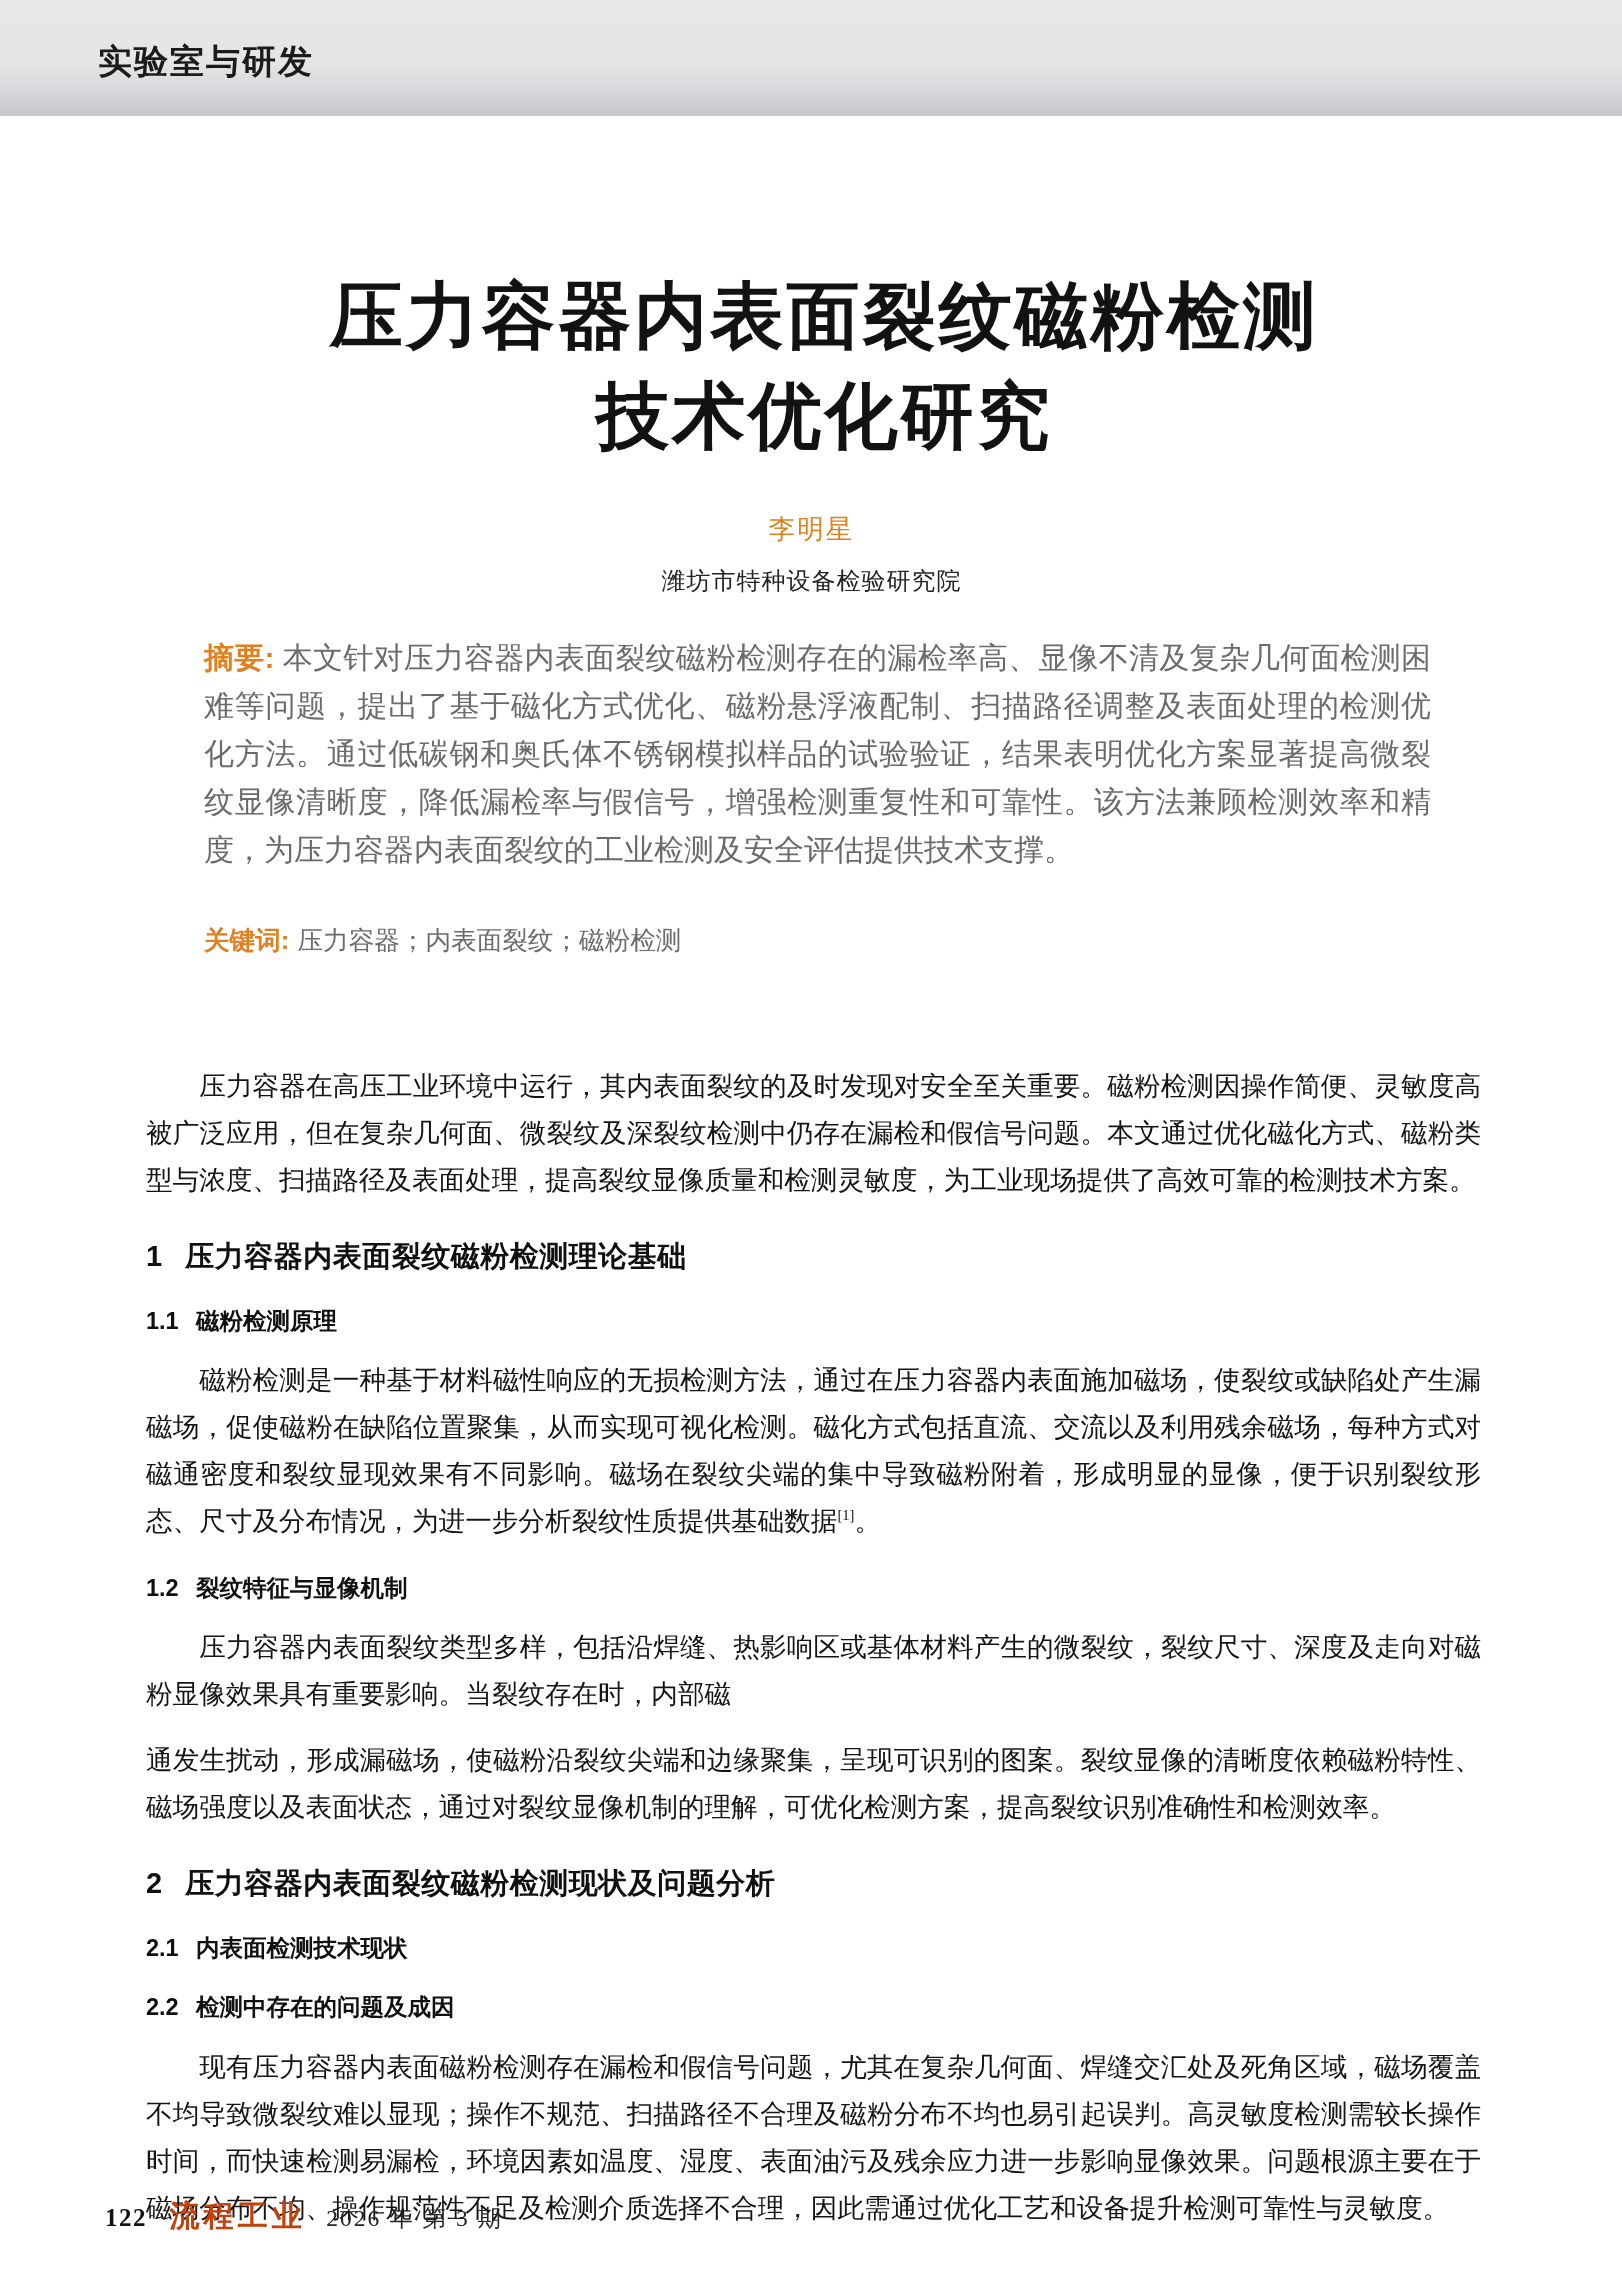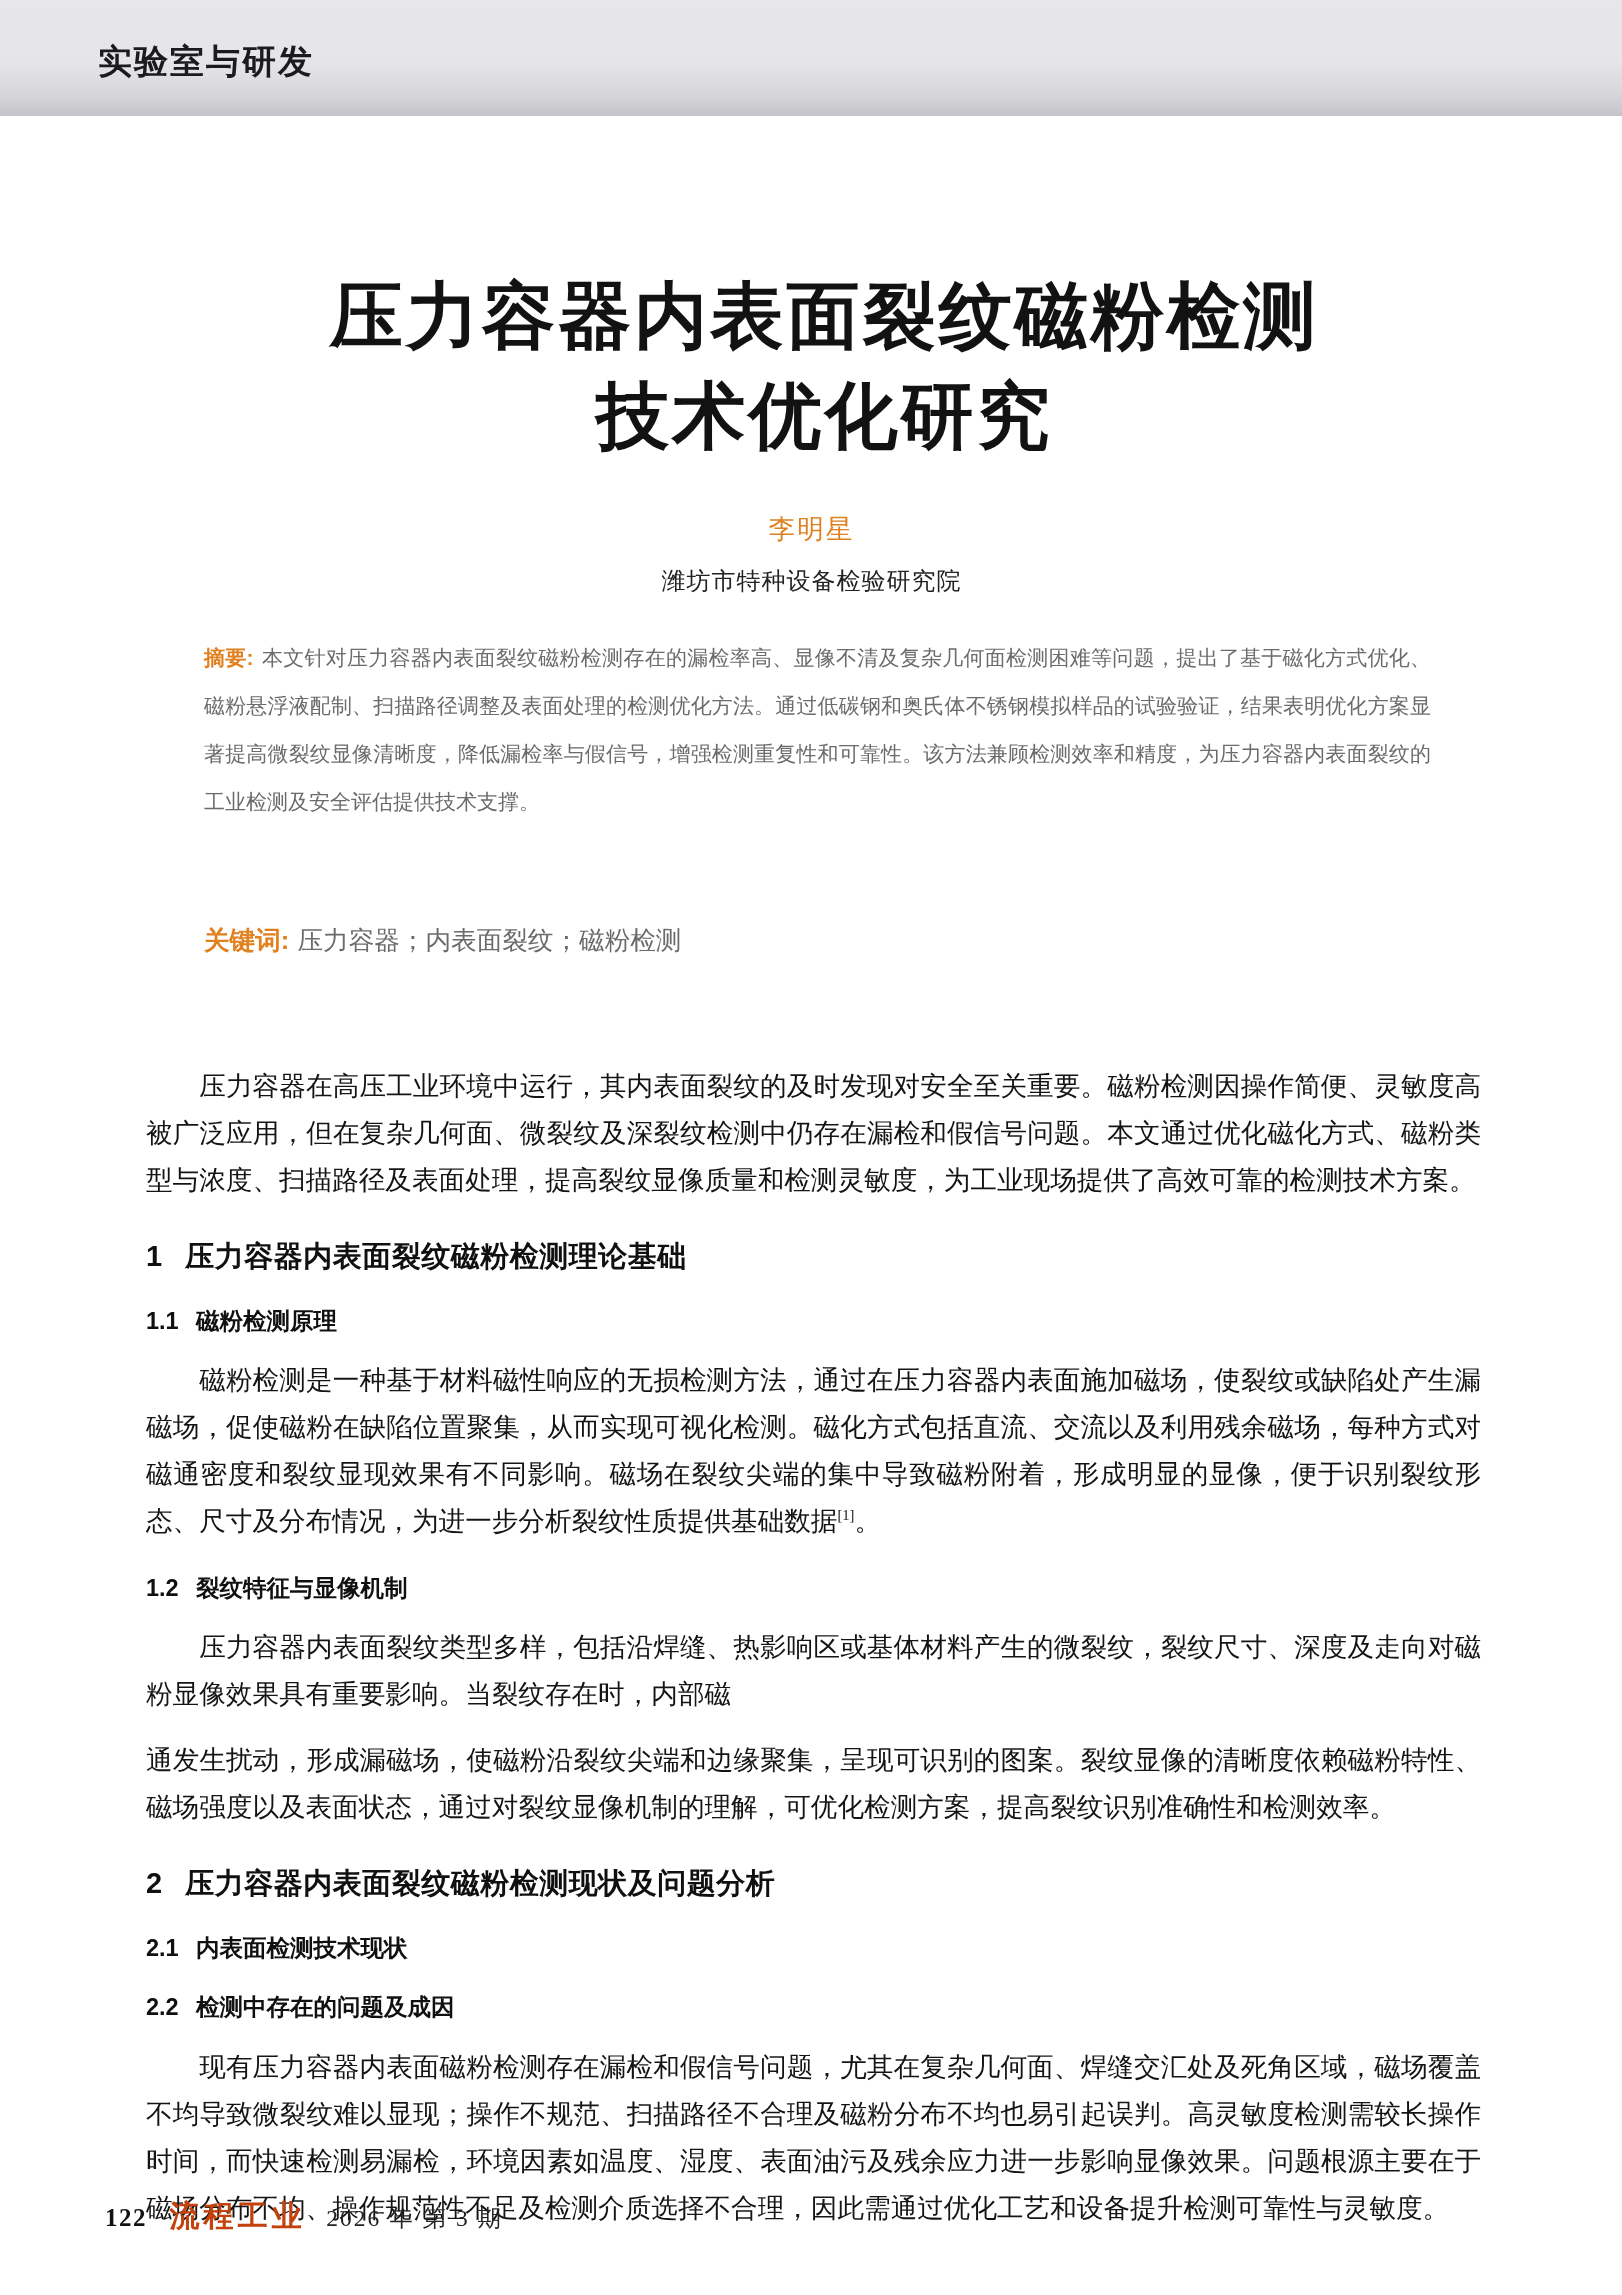--- a/index.html
+++ b/index.html
@@ -31,21 +31,21 @@
     font-weight:500;font-size:26.6px;color:#e0801f;letter-spacing:2px;
   }
   .affil{
     position:absolute;top:565px;left:0;width:1623px;text-align:center;
     font-size:24px;color:#222222;letter-spacing:1px;
   }
   
   .abstract{
     position:absolute;top:634px;left:204px;width:1227px;margin:0;
     font-family:"Liberation Sans","DejaVu Sans",sans-serif;
-    font-size:21px;line-height:48px;text-align:justify;color:#6b6b6b;
+    font-size:30px;line-height:48px;text-align:justify;color:#6b6b6b;
   }
   .orange-label{color:#e0801f;font-weight:700;margin-right:8.2px;}
   .keywords{
     position:absolute;top:916px;left:204px;width:1227px;margin:0;
     font-family:"Liberation Sans","DejaVu Sans",sans-serif;
     font-size:25.6px;line-height:48px;color:#6b6b6b;
   }
   
   .columns{
     position:absolute;top:1063px;left:146px;width:1335px;

